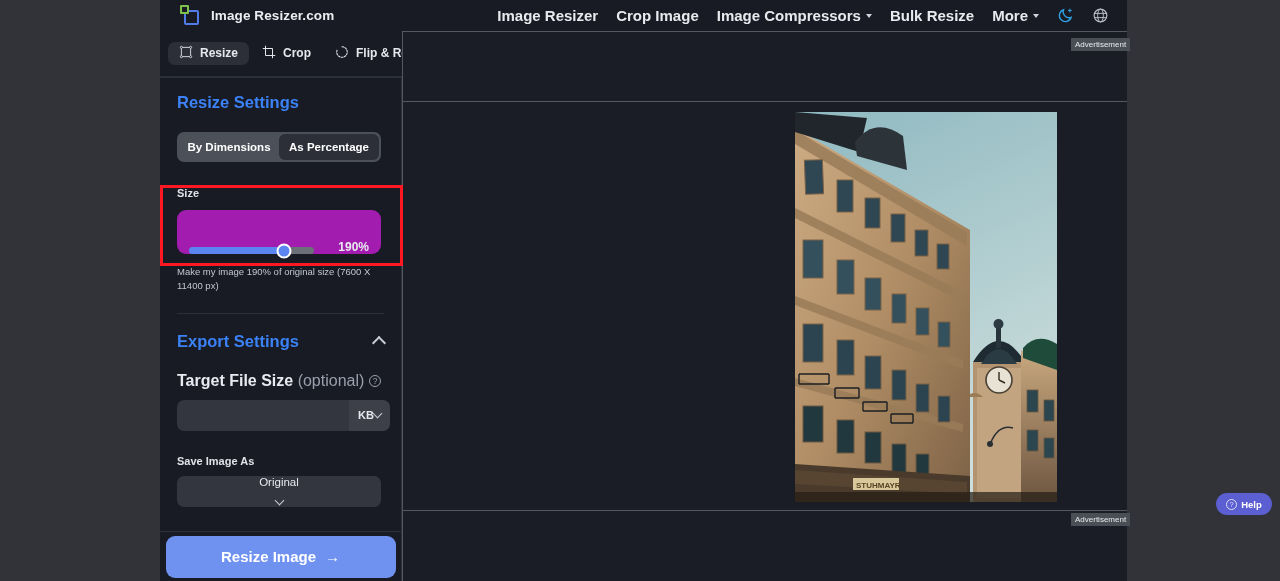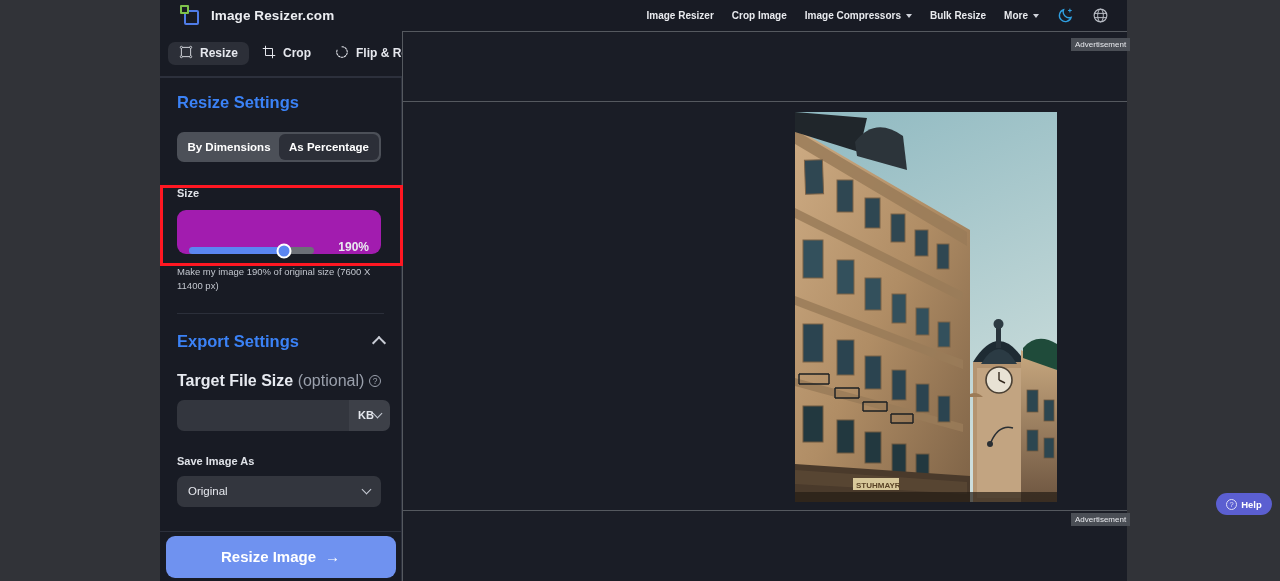--- a/index.html
+++ b/index.html
@@ -30,21 +30,21 @@
     border: 2px solid #4f7ce8; border-radius: 2px;
   }
   .brand-logo .sq-green {
     position: absolute; left: 0px; top: 1px; width: 9px; height: 9px;
     border: 2px solid #7ec24b; border-radius: 1px; background: #181b24;
   }
   .brand-text { color: #eceef2; font-size: 13.5px; font-weight: bold; letter-spacing: .1px; }
 
   .nav { margin-left: auto; display: flex; align-items: center; gap: 18px; padding-right: 18px; }
   .nav-item {
-    color: #e8eaee; font-size: 10px; font-weight: bold;
+    color: #e8eaee; font-size: 15px; font-weight: bold;
     display: flex; align-items: center; gap: 5px; white-space: nowrap; cursor: pointer;
   }
   .caret { width: 0; height: 0; border-left: 3.5px solid transparent; border-right: 3.5px solid transparent; border-top: 4px solid #cfd3da; margin-top: 2px; }
   .icon-btn { display: flex; align-items: center; justify-content: center; cursor: pointer; }
 
   
   .tabbar {
     position: absolute; left: 0; top: 30px; width: 242px; height: 47px;
     background: #181b24; display: flex; align-items: center; gap: 2px; padding-left: 8px;
     border-bottom: 1px solid #2c303c;
@@ -119,21 +119,21 @@
     width: 60px; background: #3d4048; border-radius: 0 7px 7px 0;
     display: flex; align-items: center; justify-content: space-between;
     padding: 0 9px; cursor: pointer;
   }
   .unit-sel span { color: #e6e8ee; font-size: 11px; font-weight: bold; }
   .chev-dn { width: 7px; height: 7px; border-right: 1.6px solid #c9cdd6; border-bottom: 1.6px solid #c9cdd6; transform: rotate(45deg); margin-bottom: 3px; }
 
   .save-label { margin-top: 24px; }
   .select-box {
     margin-top: 9px; width: 204px; height: 31px; background: #33363e; border-radius: 7px;
-    display: flex; align-items: center; justify-content: space-between; padding: 0 11px; cursor: pointer;
+    display: flex; align-items: center; justify-content: space-between; padding: 0 11px; cursor: pointer; flex-direction: column;
   }
   .select-box span { color: #e6e8ee; font-size: 11.5px; }
 
   
   .cta-wrap {
     position: absolute; left: 0; top: 531px; width: 242px; height: 50px;
     background: #181b24; display: flex; align-items: center; justify-content: center;
     border-top: 1px solid #2c303c; border-right: 1px solid #2c303c;
   }
   .cta {

